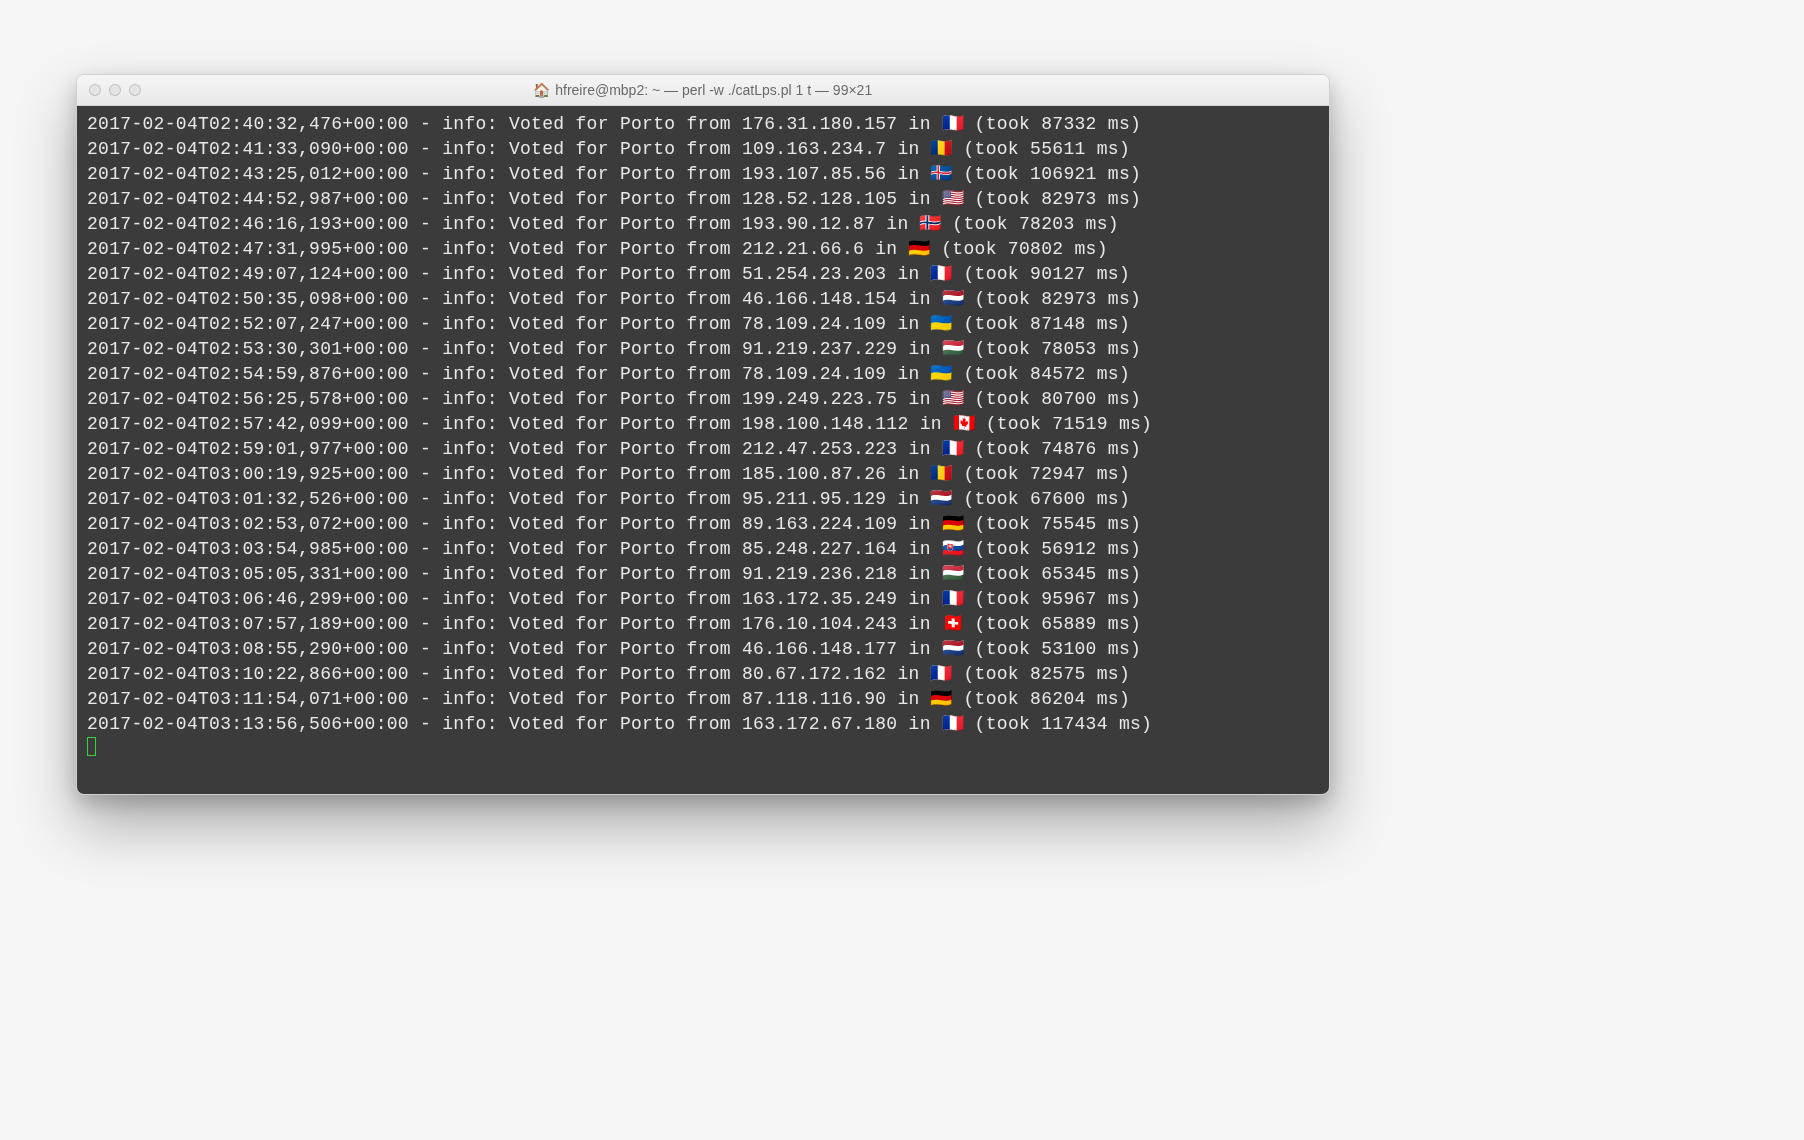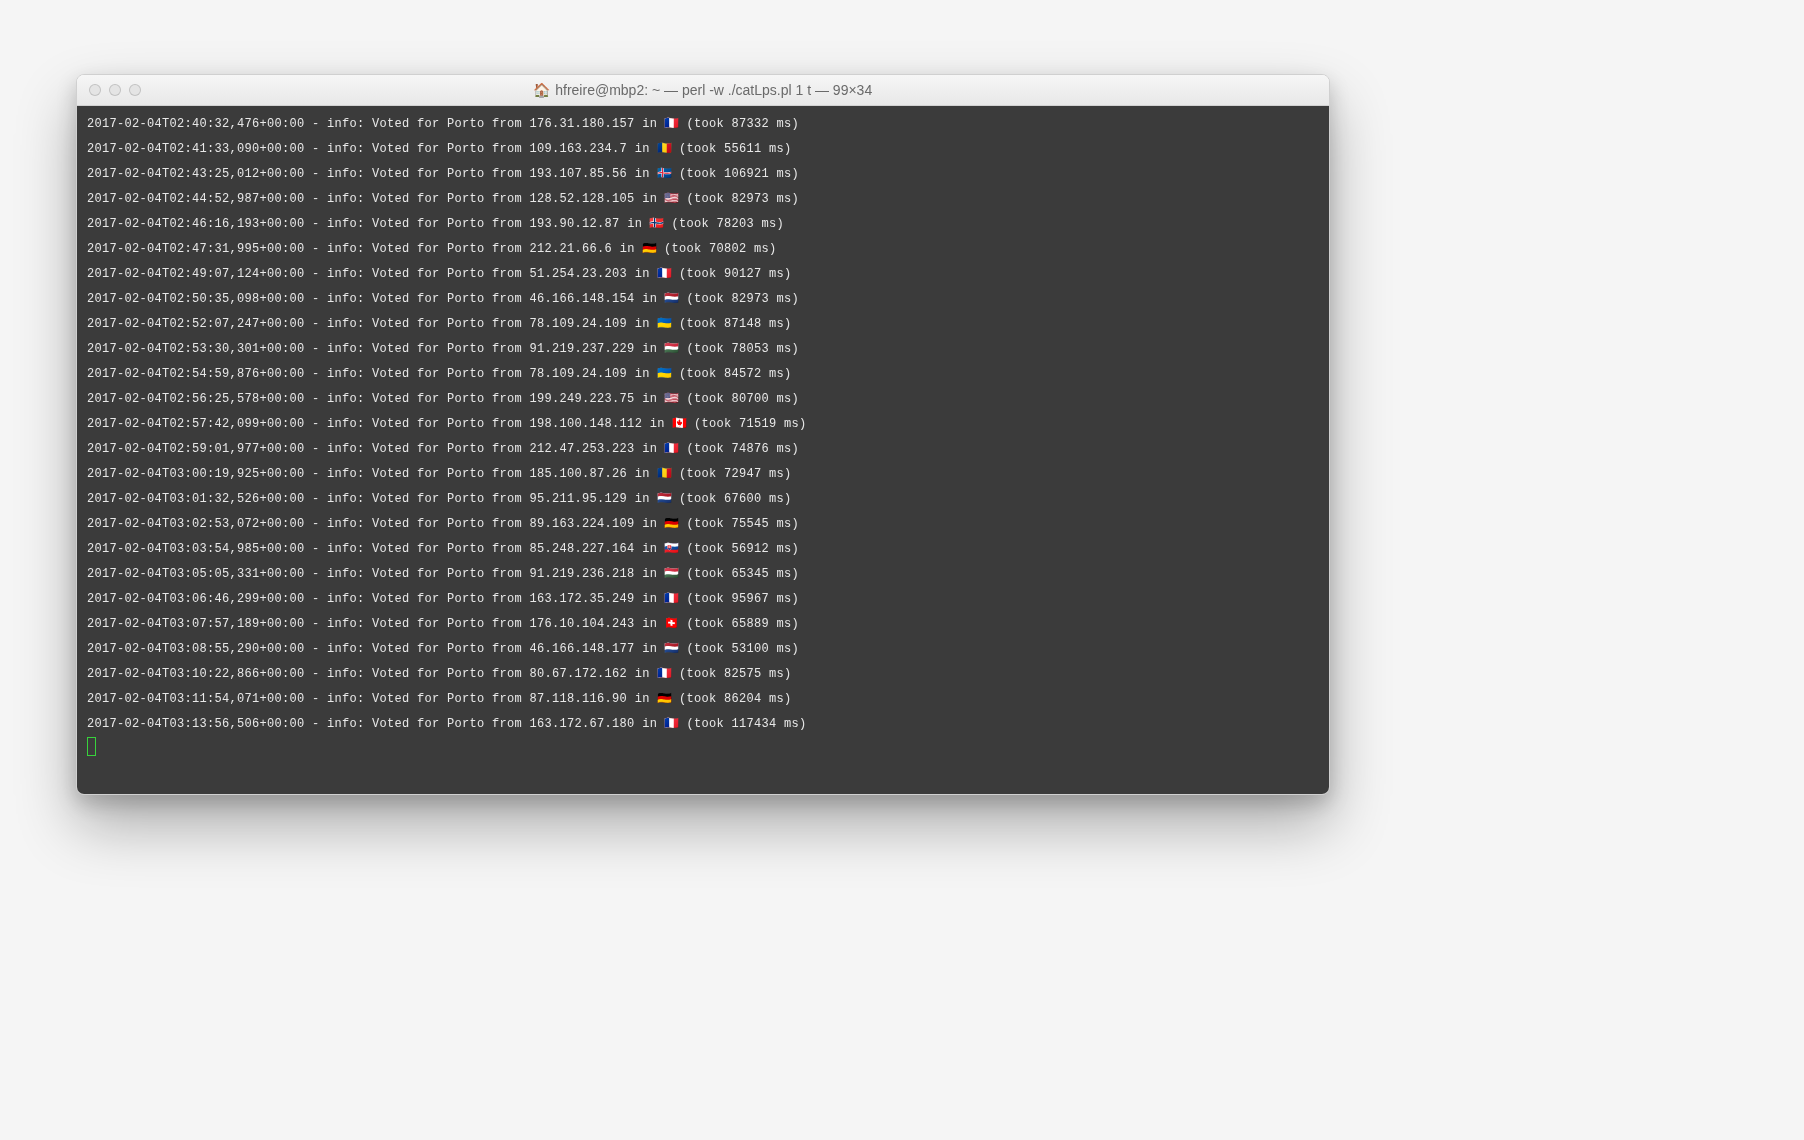--- a/index.html
+++ b/index.html
@@ -56,21 +56,21 @@
     display: flex;
     align-items: center;
     justify-content: center;
     gap: 4px;
   }
   .title .home-icon { font-size: 14px; line-height: 1; filter: grayscale(0.2); }
   .terminal {
     background: #3b3b3b;
     color: #e8e8e8;
     font-family: "Menlo", "Consolas", "Liberation Mono", monospace;
-    font-size: 12px;
+    font-size: 18px;
     line-height: 25px;
     letter-spacing: 0.3px;
     padding: 6px 10px 18px 10px;
     min-height: 688px;
     box-sizing: border-box;
     white-space: pre;
   }
   .log-line { display: block; }
   .seg { white-space: pre; }
   .flag { display: inline-block; width: 2ch; text-align: left; }
@@ -88,17 +88,17 @@
 
 <div class="window">
   <div class="titlebar">
     <div class="traffic-lights">
       <div class="traffic-light tl-close"></div>
       <div class="traffic-light tl-minimize"></div>
       <div class="traffic-light tl-maximize"></div>
     </div>
     <div class="title">
       <span class="home-icon">🏠</span>
-      <span>hfreire@mbp2: ~ — perl -w ./catLps.pl 1 t — 99×34</span>
+      <span>hfreire@mbp2: ~ — perl -w ./catLps.pl 1 t — 99×21</span>
     </div>
   </div>
   <div class="terminal" id="terminal"><div class="log-line"><span class="seg">2017-02-04T02:40:32,476+00:00</span><span class="seg"> - </span><span class="seg">info: Voted for Porto from </span><span class="seg">176.31.180.157</span><span class="seg"> in </span><span class="seg flag">🇫🇷</span><span class="seg"> (took 87332 ms)</span></div><div class="log-line"><span class="seg">2017-02-04T02:41:33,090+00:00</span><span class="seg"> - </span><span class="seg">info: Voted for Porto from </span><span class="seg">109.163.234.7</span><span class="seg"> in </span><span class="seg flag">🇷🇴</span><span class="seg"> (took 55611 ms)</span></div><div class="log-line"><span class="seg">2017-02-04T02:43:25,012+00:00</span><span class="seg"> - </span><span class="seg">info: Voted for Porto from </span><span class="seg">193.107.85.56</span><span class="seg"> in </span><span class="seg flag">🇮🇸</span><span class="seg"> (took 106921 ms)</span></div><div class="log-line"><span class="seg">2017-02-04T02:44:52,987+00:00</span><span class="seg"> - </span><span class="seg">info: Voted for Porto from </span><span class="seg">128.52.128.105</span><span class="seg"> in </span><span class="seg flag">🇺🇸</span><span class="seg"> (took 82973 ms)</span></div><div class="log-line"><span class="seg">2017-02-04T02:46:16,193+00:00</span><span class="seg"> - </span><span class="seg">info: Voted for Porto from </span><span class="seg">193.90.12.87</span><span class="seg"> in </span><span class="seg flag">🇳🇴</span><span class="seg"> (took 78203 ms)</span></div><div class="log-line"><span class="seg">2017-02-04T02:47:31,995+00:00</span><span class="seg"> - </span><span class="seg">info: Voted for Porto from </span><span class="seg">212.21.66.6</span><span class="seg"> in </span><span class="seg flag">🇩🇪</span><span class="seg"> (took 70802 ms)</span></div><div class="log-line"><span class="seg">2017-02-04T02:49:07,124+00:00</span><span class="seg"> - </span><span class="seg">info: Voted for Porto from </span><span class="seg">51.254.23.203</span><span class="seg"> in </span><span class="seg flag">🇫🇷</span><span class="seg"> (took 90127 ms)</span></div><div class="log-line"><span class="seg">2017-02-04T02:50:35,098+00:00</span><span class="seg"> - </span><span class="seg">info: Voted for Porto from </span><span class="seg">46.166.148.154</span><span class="seg"> in </span><span class="seg flag">🇳🇱</span><span class="seg"> (took 82973 ms)</span></div><div class="log-line"><span class="seg">2017-02-04T02:52:07,247+00:00</span><span class="seg"> - </span><span class="seg">info: Voted for Porto from </span><span class="seg">78.109.24.109</span><span class="seg"> in </span><span class="seg flag">🇺🇦</span><span class="seg"> (took 87148 ms)</span></div><div class="log-line"><span class="seg">2017-02-04T02:53:30,301+00:00</span><span class="seg"> - </span><span class="seg">info: Voted for Porto from </span><span class="seg">91.219.237.229</span><span class="seg"> in </span><span class="seg flag">🇭🇺</span><span class="seg"> (took 78053 ms)</span></div><div class="log-line"><span class="seg">2017-02-04T02:54:59,876+00:00</span><span class="seg"> - </span><span class="seg">info: Voted for Porto from </span><span class="seg">78.109.24.109</span><span class="seg"> in </span><span class="seg flag">🇺🇦</span><span class="seg"> (took 84572 ms)</span></div><div class="log-line"><span class="seg">2017-02-04T02:56:25,578+00:00</span><span class="seg"> - </span><span class="seg">info: Voted for Porto from </span><span class="seg">199.249.223.75</span><span class="seg"> in </span><span class="seg flag">🇺🇸</span><span class="seg"> (took 80700 ms)</span></div><div class="log-line"><span class="seg">2017-02-04T02:57:42,099+00:00</span><span class="seg"> - </span><span class="seg">info: Voted for Porto from </span><span class="seg">198.100.148.112</span><span class="seg"> in </span><span class="seg flag">🇨🇦</span><span class="seg"> (took 71519 ms)</span></div><div class="log-line"><span class="seg">2017-02-04T02:59:01,977+00:00</span><span class="seg"> - </span><span class="seg">info: Voted for Porto from </span><span class="seg">212.47.253.223</span><span class="seg"> in </span><span class="seg flag">🇫🇷</span><span class="seg"> (took 74876 ms)</span></div><div class="log-line"><span class="seg">2017-02-04T03:00:19,925+00:00</span><span class="seg"> - </span><span class="seg">info: Voted for Porto from </span><span class="seg">185.100.87.26</span><span class="seg"> in </span><span class="seg flag">🇷🇴</span><span class="seg"> (took 72947 ms)</span></div><div class="log-line"><span class="seg">2017-02-04T03:01:32,526+00:00</span><span class="seg"> - </span><span class="seg">info: Voted for Porto from </span><span class="seg">95.211.95.129</span><span class="seg"> in </span><span class="seg flag">🇳🇱</span><span class="seg"> (took 67600 ms)</span></div><div class="log-line"><span class="seg">2017-02-04T03:02:53,072+00:00</span><span class="seg"> - </span><span class="seg">info: Voted for Porto from </span><span class="seg">89.163.224.109</span><span class="seg"> in </span><span class="seg flag">🇩🇪</span><span class="seg"> (took 75545 ms)</span></div><div class="log-line"><span class="seg">2017-02-04T03:03:54,985+00:00</span><span class="seg"> - </span><span class="seg">info: Voted for Porto from </span><span class="seg">85.248.227.164</span><span class="seg"> in </span><span class="seg flag">🇸🇰</span><span class="seg"> (took 56912 ms)</span></div><div class="log-line"><span class="seg">2017-02-04T03:05:05,331+00:00</span><span class="seg"> - </span><span class="seg">info: Voted for Porto from </span><span class="seg">91.219.236.218</span><span class="seg"> in </span><span class="seg flag">🇭🇺</span><span class="seg"> (took 65345 ms)</span></div><div class="log-line"><span class="seg">2017-02-04T03:06:46,299+00:00</span><span class="seg"> - </span><span class="seg">info: Voted for Porto from </span><span class="seg">163.172.35.249</span><span class="seg"> in </span><span class="seg flag">🇫🇷</span><span class="seg"> (took 95967 ms)</span></div><div class="log-line"><span class="seg">2017-02-04T03:07:57,189+00:00</span><span class="seg"> - </span><span class="seg">info: Voted for Porto from </span><span class="seg">176.10.104.243</span><span class="seg"> in </span><span class="seg flag">🇨🇭</span><span class="seg"> (took 65889 ms)</span></div><div class="log-line"><span class="seg">2017-02-04T03:08:55,290+00:00</span><span class="seg"> - </span><span class="seg">info: Voted for Porto from </span><span class="seg">46.166.148.177</span><span class="seg"> in </span><span class="seg flag">🇳🇱</span><span class="seg"> (took 53100 ms)</span></div><div class="log-line"><span class="seg">2017-02-04T03:10:22,866+00:00</span><span class="seg"> - </span><span class="seg">info: Voted for Porto from </span><span class="seg">80.67.172.162</span><span class="seg"> in </span><span class="seg flag">🇫🇷</span><span class="seg"> (took 82575 ms)</span></div><div class="log-line"><span class="seg">2017-02-04T03:11:54,071+00:00</span><span class="seg"> - </span><span class="seg">info: Voted for Porto from </span><span class="seg">87.118.116.90</span><span class="seg"> in </span><span class="seg flag">🇩🇪</span><span class="seg"> (took 86204 ms)</span></div><div class="log-line"><span class="seg">2017-02-04T03:13:56,506+00:00</span><span class="seg"> - </span><span class="seg">info: Voted for Porto from </span><span class="seg">163.172.67.180</span><span class="seg"> in </span><span class="seg flag">🇫🇷</span><span class="seg"> (took 117434 ms)</span></div><div class="log-line"><span class="cursor"></span></div></div>
 </div>
 
 </body></html>

